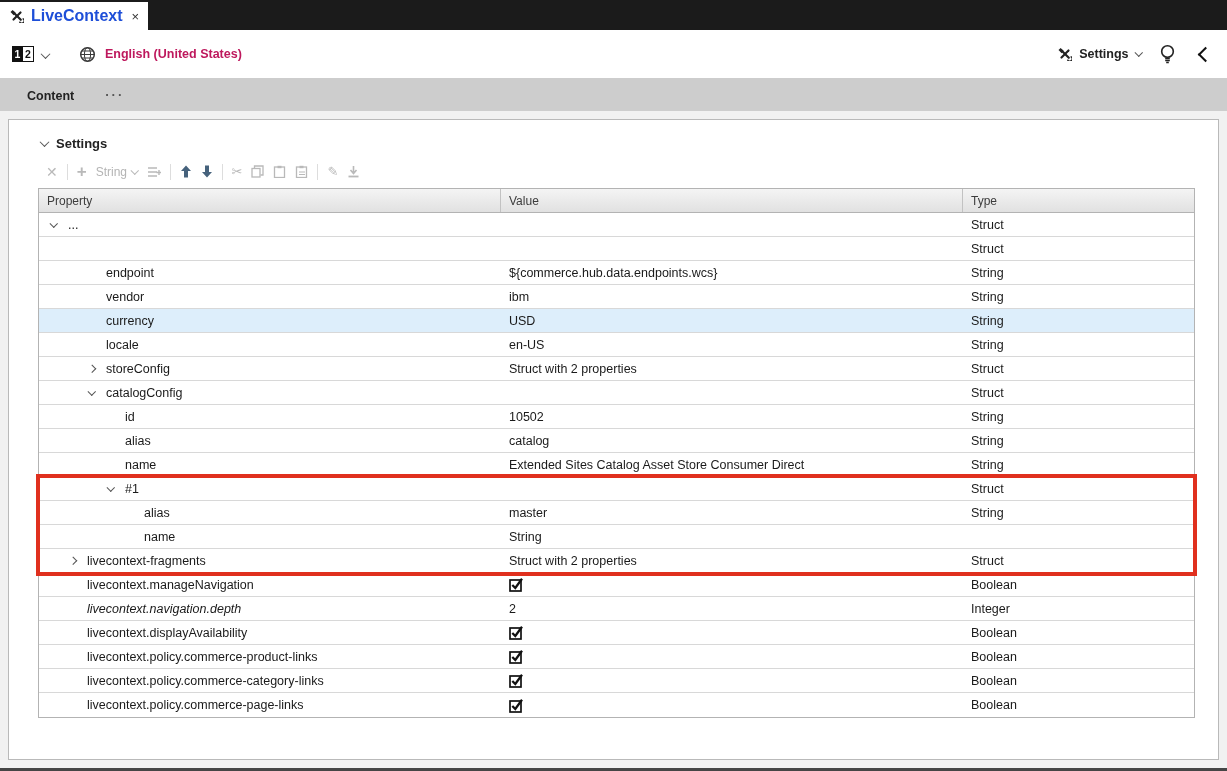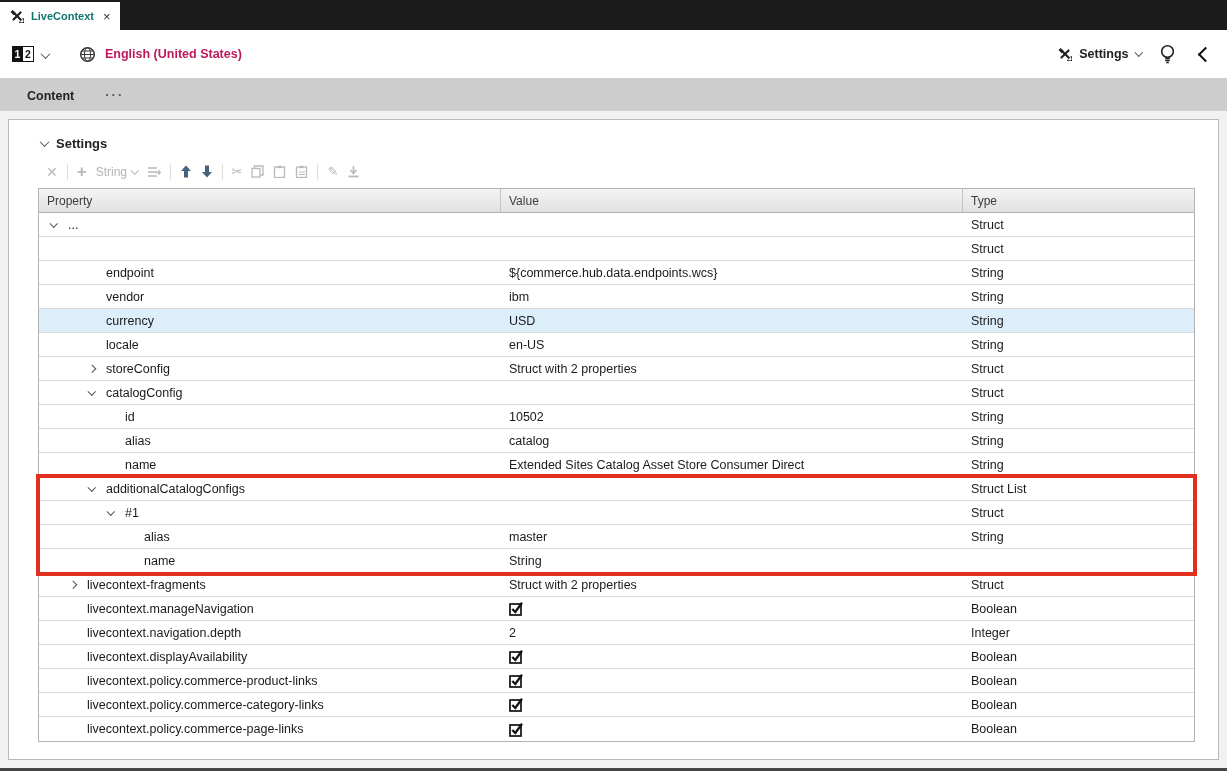--- a/index.html
+++ b/index.html
@@ -2,21 +2,21 @@
 <html><head>
 <meta charset="utf-8">
 <style>
   *{box-sizing:border-box;margin:0;padding:0}
   html,body{width:1227px;height:771px;overflow:hidden}
   body{font-family:"Liberation Sans",sans-serif;display:flex;flex-direction:column;background:#fff;color:#1a1a1a}
 
   
   .topbar{height:30px;background:#1b1b1b;display:flex;align-items:flex-end;flex:none}
   .doc-tab{height:28px;background:#fff;display:flex;align-items:center;gap:7px;padding:0 9px 0 10px;margin-left:0}
-  .doc-tab .title{font-weight:bold;font-size:11px;color:#0f766e}
+  .doc-tab .title{font-weight:bold;font-size:16px;color:#1d4ed8}
   .doc-tab .close{color:#333;font-size:13px;line-height:1;margin-left:2px;cursor:pointer}
 
   
   .main-toolbar{height:48px;background:#fff;display:flex;align-items:center;padding:0 12px;flex:none}
   .site-badge{display:flex;align-items:center;cursor:pointer}
   .site-badge .b1{width:11px;height:16px;background:#111;color:#fff;font-size:10.5px;font-weight:bold;display:flex;align-items:center;justify-content:center}
   .site-badge .b2{width:11px;height:16px;background:#fff;color:#111;border:1.5px solid #111;border-left:none;font-size:10.5px;font-weight:bold;display:flex;align-items:center;justify-content:center}
   .chev{display:inline-block;width:7px;height:7px;border-right:1.6px solid #555;border-bottom:1.6px solid #555}
   .chev.down{transform:rotate(45deg) translate(-1px,-1px)}
   .chev.right{transform:rotate(-45deg)}
@@ -293,30 +293,20 @@
           </div>
           <div class="trow">
             <div class="cell c-prop" style="padding-left: 69px;">
               <span class="twisty"></span>
               <span class="plabel">name</span>
             </div>
             <div class="cell c-val">Extended Sites Catalog Asset Store Consumer Direct</div>
             <div class="cell c-type">String</div>
           </div>
           <div class="trow hl">
-            <div class="cell c-prop" style="padding-left: 50px;">
-              <span class="twisty">
-                <i class="chev sm down"></i>
-              </span>
-              <span class="plabel">additionalCatalogConfigs</span>
-            </div>
-            <div class="cell c-val"></div>
-            <div class="cell c-type">Struct List</div>
-          </div>
-          <div class="trow hl">
             <div class="cell c-prop" style="padding-left: 69px;">
               <span class="twisty">
                 <i class="chev sm down"></i>
               </span>
               <span class="plabel">#1</span>
             </div>
             <div class="cell c-val"></div>
             <div class="cell c-type">Struct</div>
           </div>
           <div class="trow hl">
@@ -351,21 +341,21 @@
             </div>
             <div class="cell c-val">
               <svg width="15" height="15" viewBox="0 0 15 15">
                 <rect x="1" y="3" width="11" height="11" fill="#fff" stroke="#111" stroke-width="1.7"></rect>
                 <path d="M3.3 8 L6.3 11 L13 1.8" fill="none" stroke="#111" stroke-width="2.3"></path>
               </svg>
             </div>
             <div class="cell c-type">Boolean</div>
           </div>
           <div class="trow">
-            <div class="cell c-prop" style="padding-left: 31px;">
+            <div class="cell c-prop" style="padding-left: 31px; font-style: italic;">
               <span class="twisty"></span>
               <span class="plabel">livecontext.navigation.depth</span>
             </div>
             <div class="cell c-val">2</div>
             <div class="cell c-type">Integer</div>
           </div>
           <div class="trow">
             <div class="cell c-prop" style="padding-left: 31px;">
               <span class="twisty"></span>
               <span class="plabel">livecontext.displayAvailability</span>

